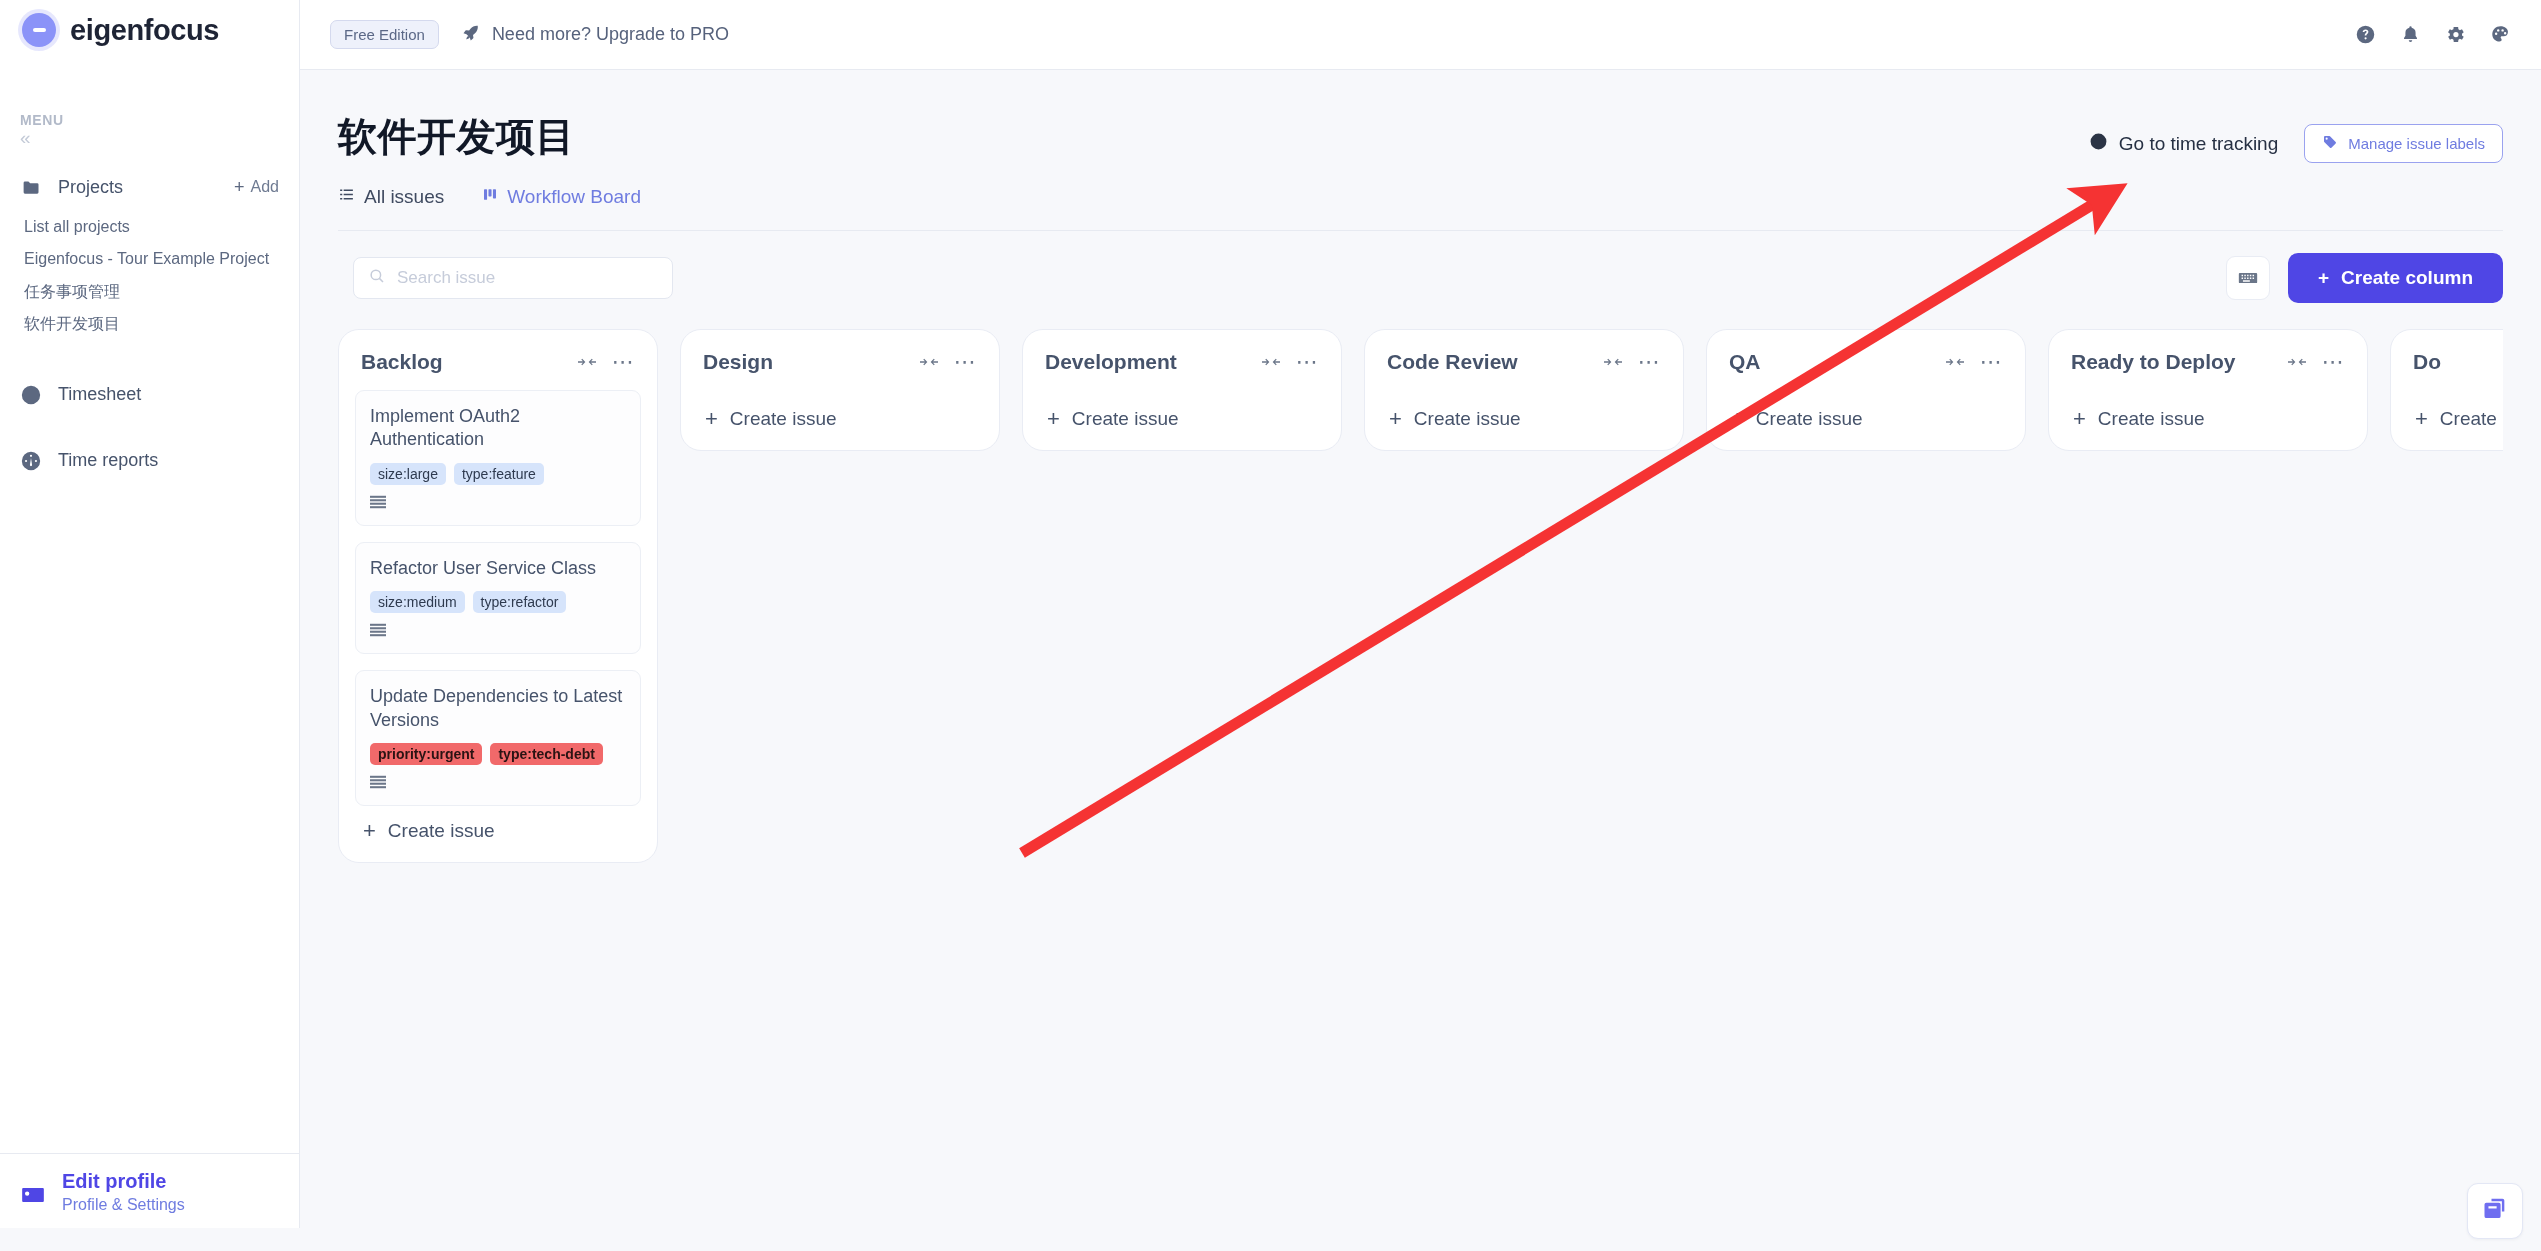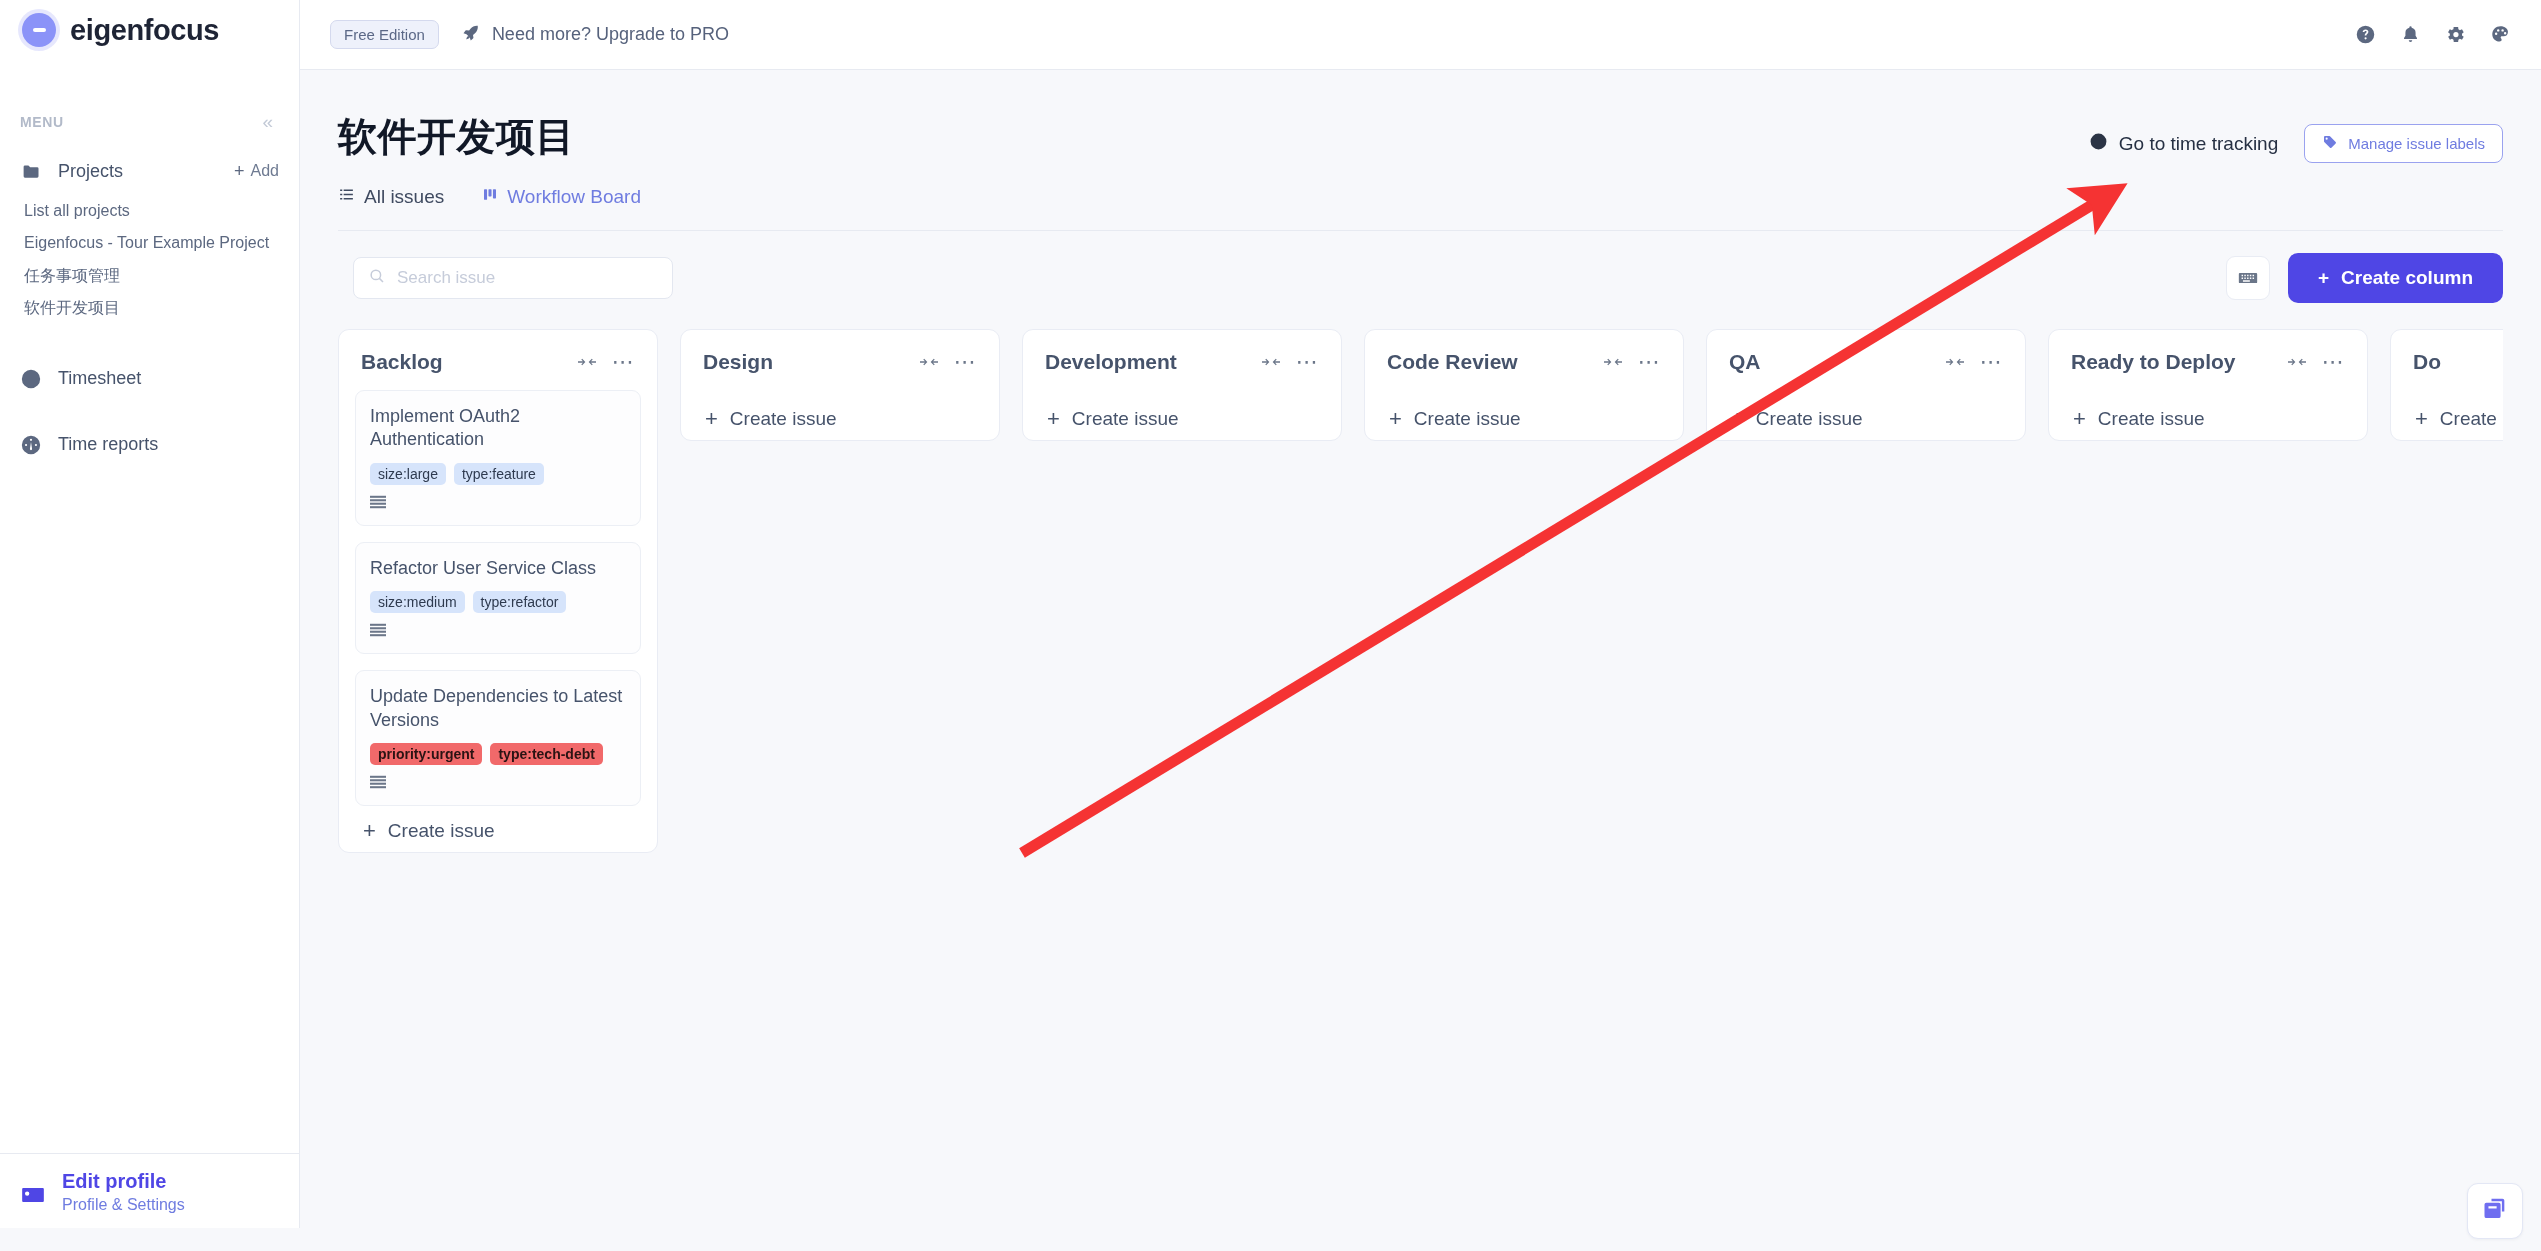--- a/index.html
+++ b/index.html
@@ -35,22 +35,23 @@
     box-shadow: 0 0 0 4px rgba(139,147,248,0.22);
     flex: 0 0 34px;
   }
   .brand-logo .dash {
     width: 13px; height: 4px; border-radius: 2px; background: #ffffff;
   }
   .brand-name {
     font-size: 29px; font-weight: 700; color: #1e2435; letter-spacing: -0.4px;
   }
   .menu-head {
-    display: flex; align-items: center; justify-content: space-between;
+    display: flex; justify-content: space-between;
     padding: 52px 26px 0 20px;
+    flex-direction: column;
   }
   .menu-label {
     font-size: 14px; letter-spacing: 0.6px; color: #b2bac9; font-weight: 600;
   }
   .collapse-icon { color: #c3cad7; font-size: 19px; line-height: 1; cursor: pointer; }
 
   .nav-section { padding: 0 20px; margin-top: 22px; }
   .nav-row {
     display: flex; align-items: center; gap: 16px;
     padding: 7px 0; cursor: pointer;
@@ -144,22 +145,22 @@
     font-family: inherit;
   }
 
   
   .board {
     display: flex; gap: 22px; margin-top: 26px;
     align-items: flex-start; overflow: hidden;
   }
   .column {
     flex: 0 0 320px; width: 320px;
-    background: #fff; border: 1px solid #e9ecf4; border-radius: 11px;
-    padding: 16px 16px 4px 16px;
+    background: #fff; border: 1px solid #e9ecf4; border-radius: 21px;
+    padding: 16px 16px 14px 16px;
   }
   .col-head { display: flex; align-items: center; gap: 14px; padding: 4px 6px 0 6px; }
   .col-title { font-size: 21px; font-weight: 600; color: #46536b; }
   .col-actions { margin-left: auto; display: flex; align-items: center; gap: 16px; color: #6b7689; }
   .col-actions span { cursor: pointer; display: flex; }
   .dots { font-size: 22px; line-height: 0.6; letter-spacing: 1.5px; }
 
   .cards { margin-top: 16px; display: flex; flex-direction: column; gap: 16px; }
   .card {
     border: 1px solid #eceff5; border-radius: 9px; background: #fdfdfe;

